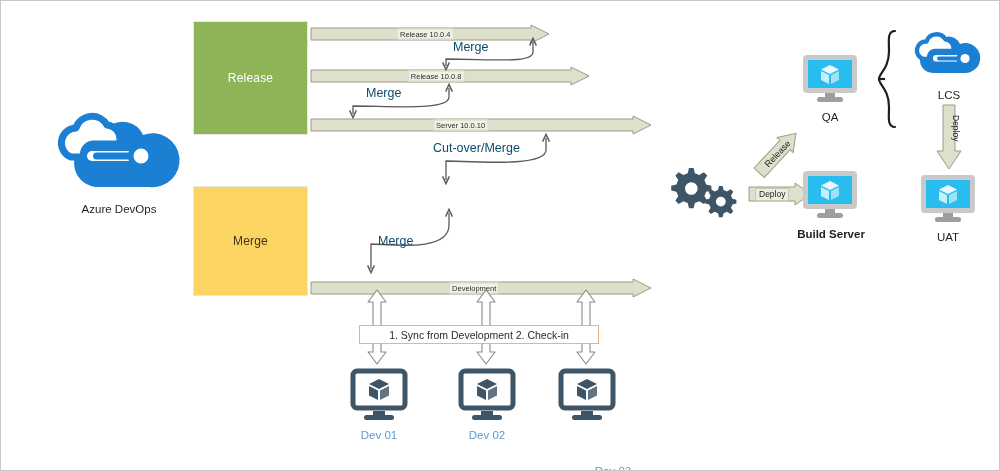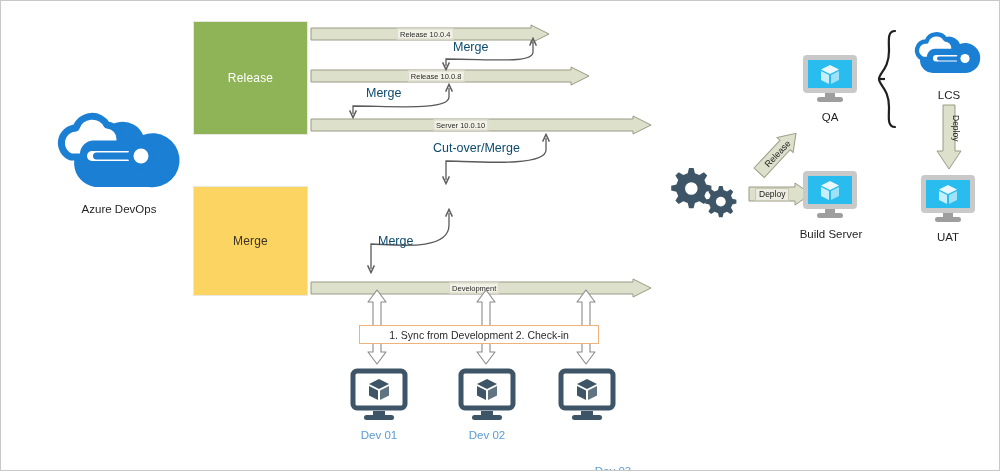--- a/index.html
+++ b/index.html
@@ -237,21 +237,21 @@
       <rect x="7" y="7" width="44" height="28" fill="#29bdef"></rect>
       <rect x="24" y="40" width="10" height="5" fill="#9e9e9e"></rect>
       <rect x="16" y="44" width="26" height="5" rx="2.5" fill="#9e9e9e"></rect>
       <g>
         <path d="M29 12 L38 16.5 L29 21 L20 16.5 Z" fill="#eaf8fd"></path>
         <path d="M20 18 L28 22 L28 31 L20 27 Z" fill="#c6eefb"></path>
         <path d="M38 18 L30 22 L30 31 L38 27 Z" fill="#9fe2f7"></path>
       </g>
     </svg>
   </div>
-  <div class="abs monitor-label lbl-dark" style="left:786px;top:227px;width:88px;font-weight:normal;">Build Server</div>
+  <div class="abs monitor-label lbl-dark" style="left:786px;top:227px;width:88px;font-weight:bold;">Build Server</div>
 
   <div class="abs" style="left:800px;top:52px;width:58px;height:52px;">
     <svg width="58" height="52" viewBox="0 0 58 52">
       <rect x="2" y="2" width="54" height="38" rx="4" fill="#c9c9c9"></rect>
       <rect x="7" y="7" width="44" height="28" fill="#29bdef"></rect>
       <rect x="24" y="40" width="10" height="5" fill="#9e9e9e"></rect>
       <rect x="16" y="44" width="26" height="5" rx="2.5" fill="#9e9e9e"></rect>
       <g>
         <path d="M29 12 L38 16.5 L29 21 L20 16.5 Z" fill="#eaf8fd"></path>
         <path d="M20 18 L28 22 L28 31 L20 27 Z" fill="#c6eefb"></path>

